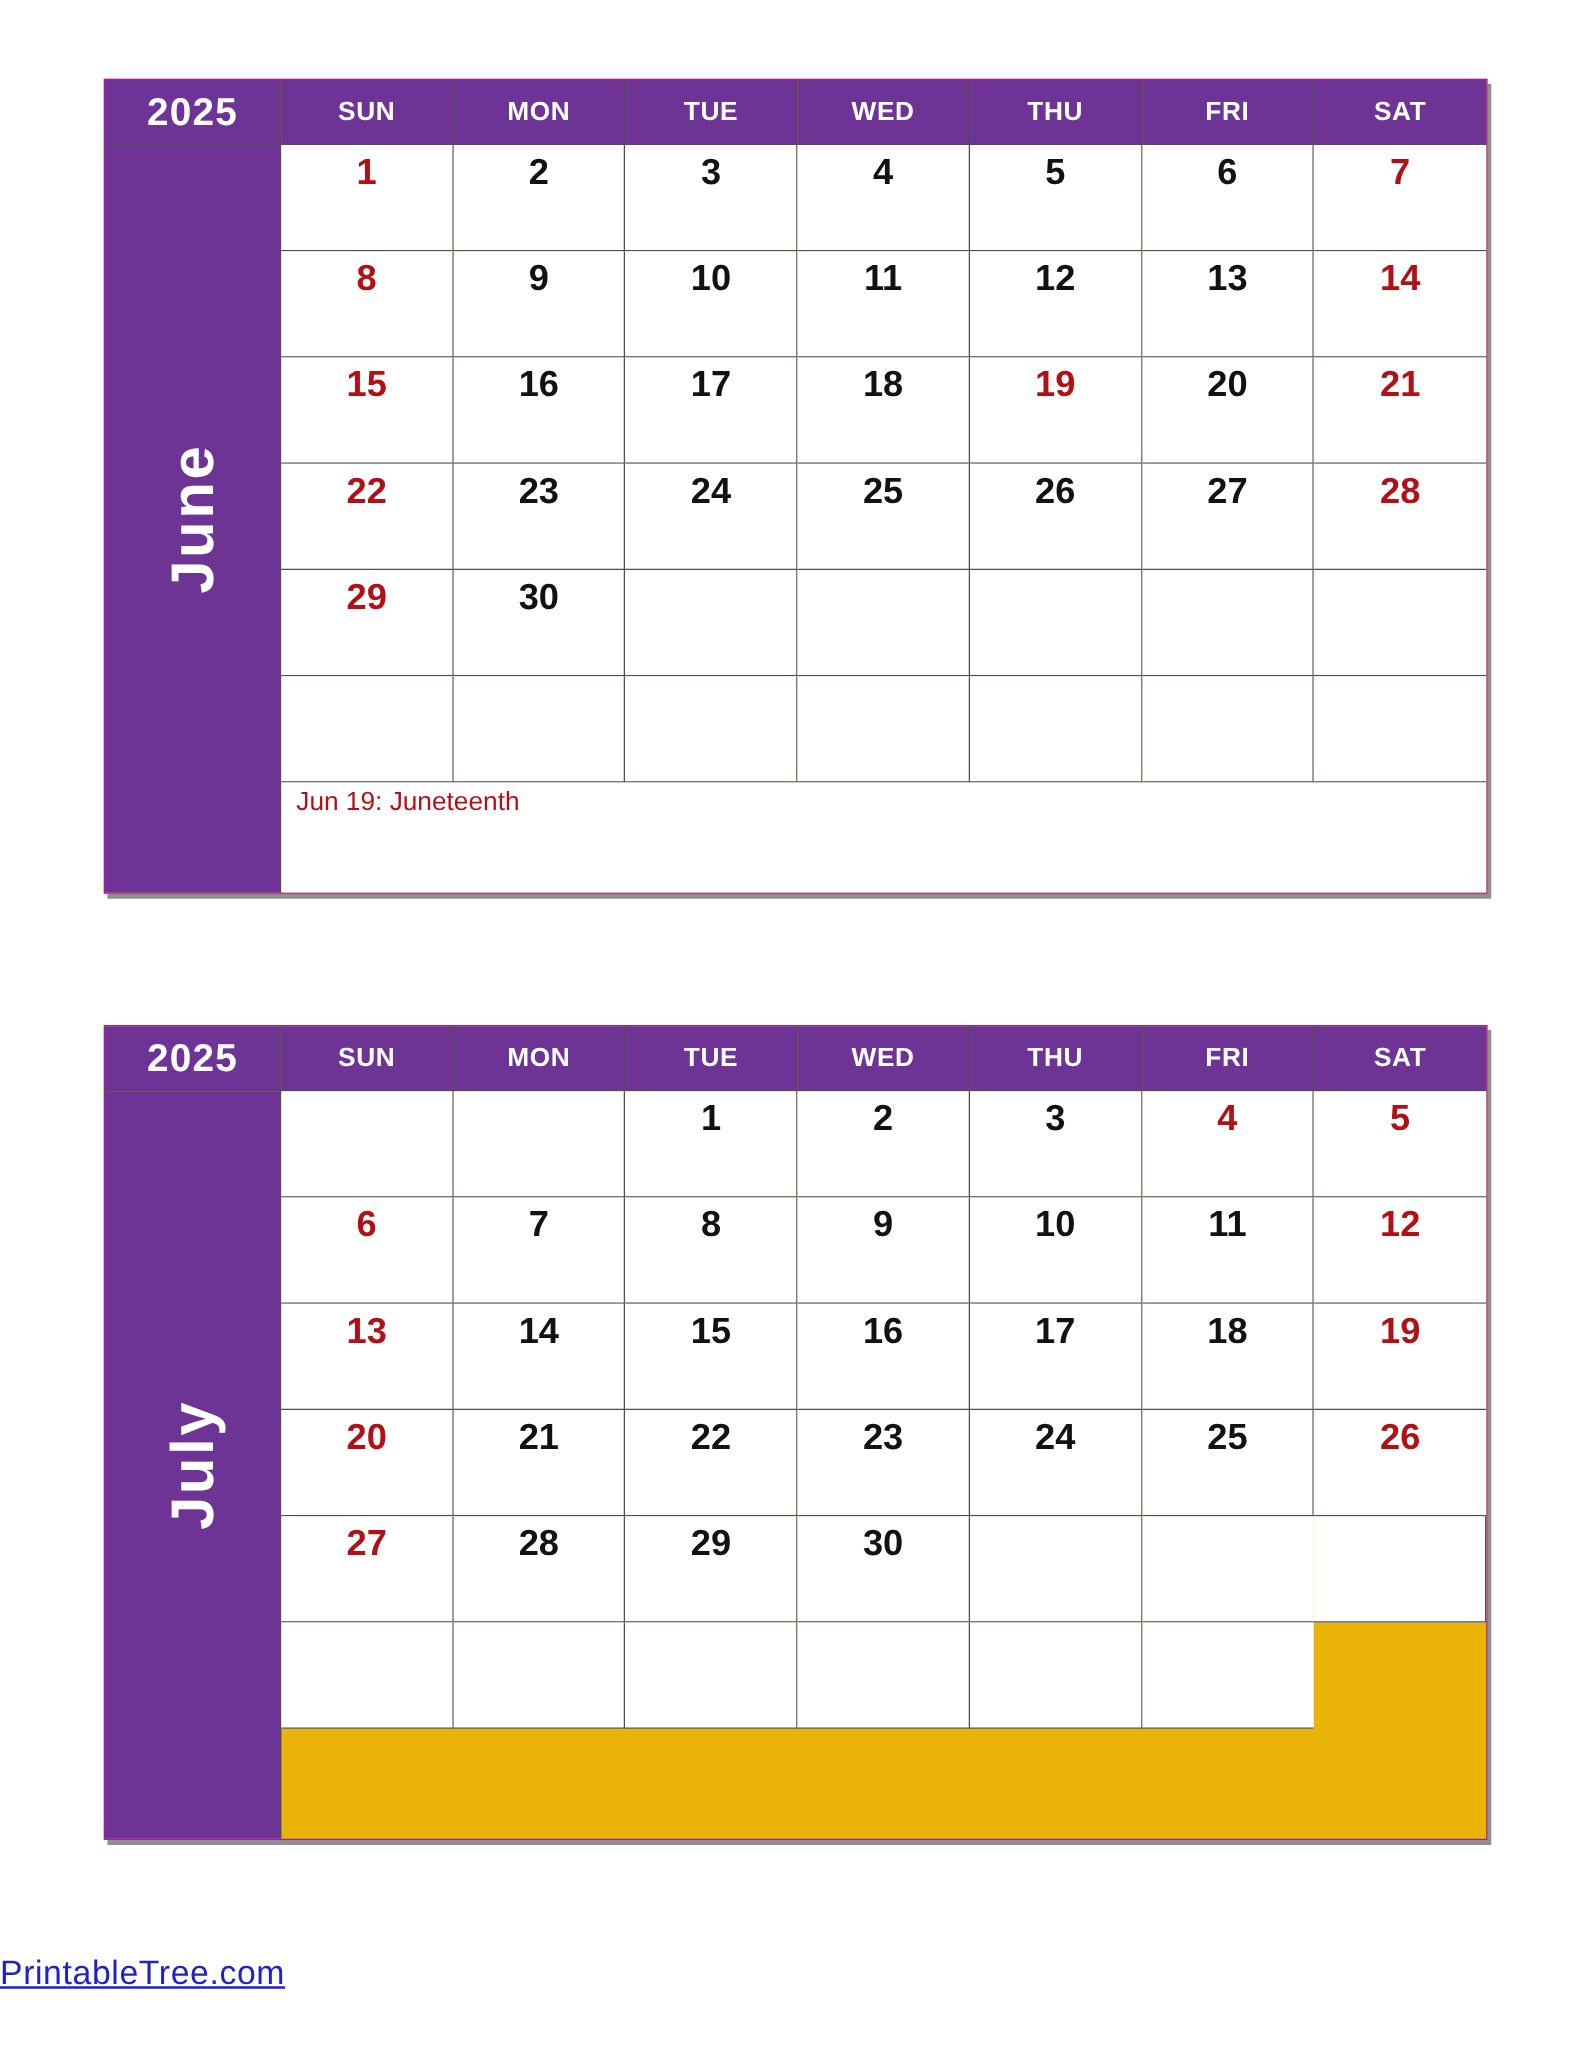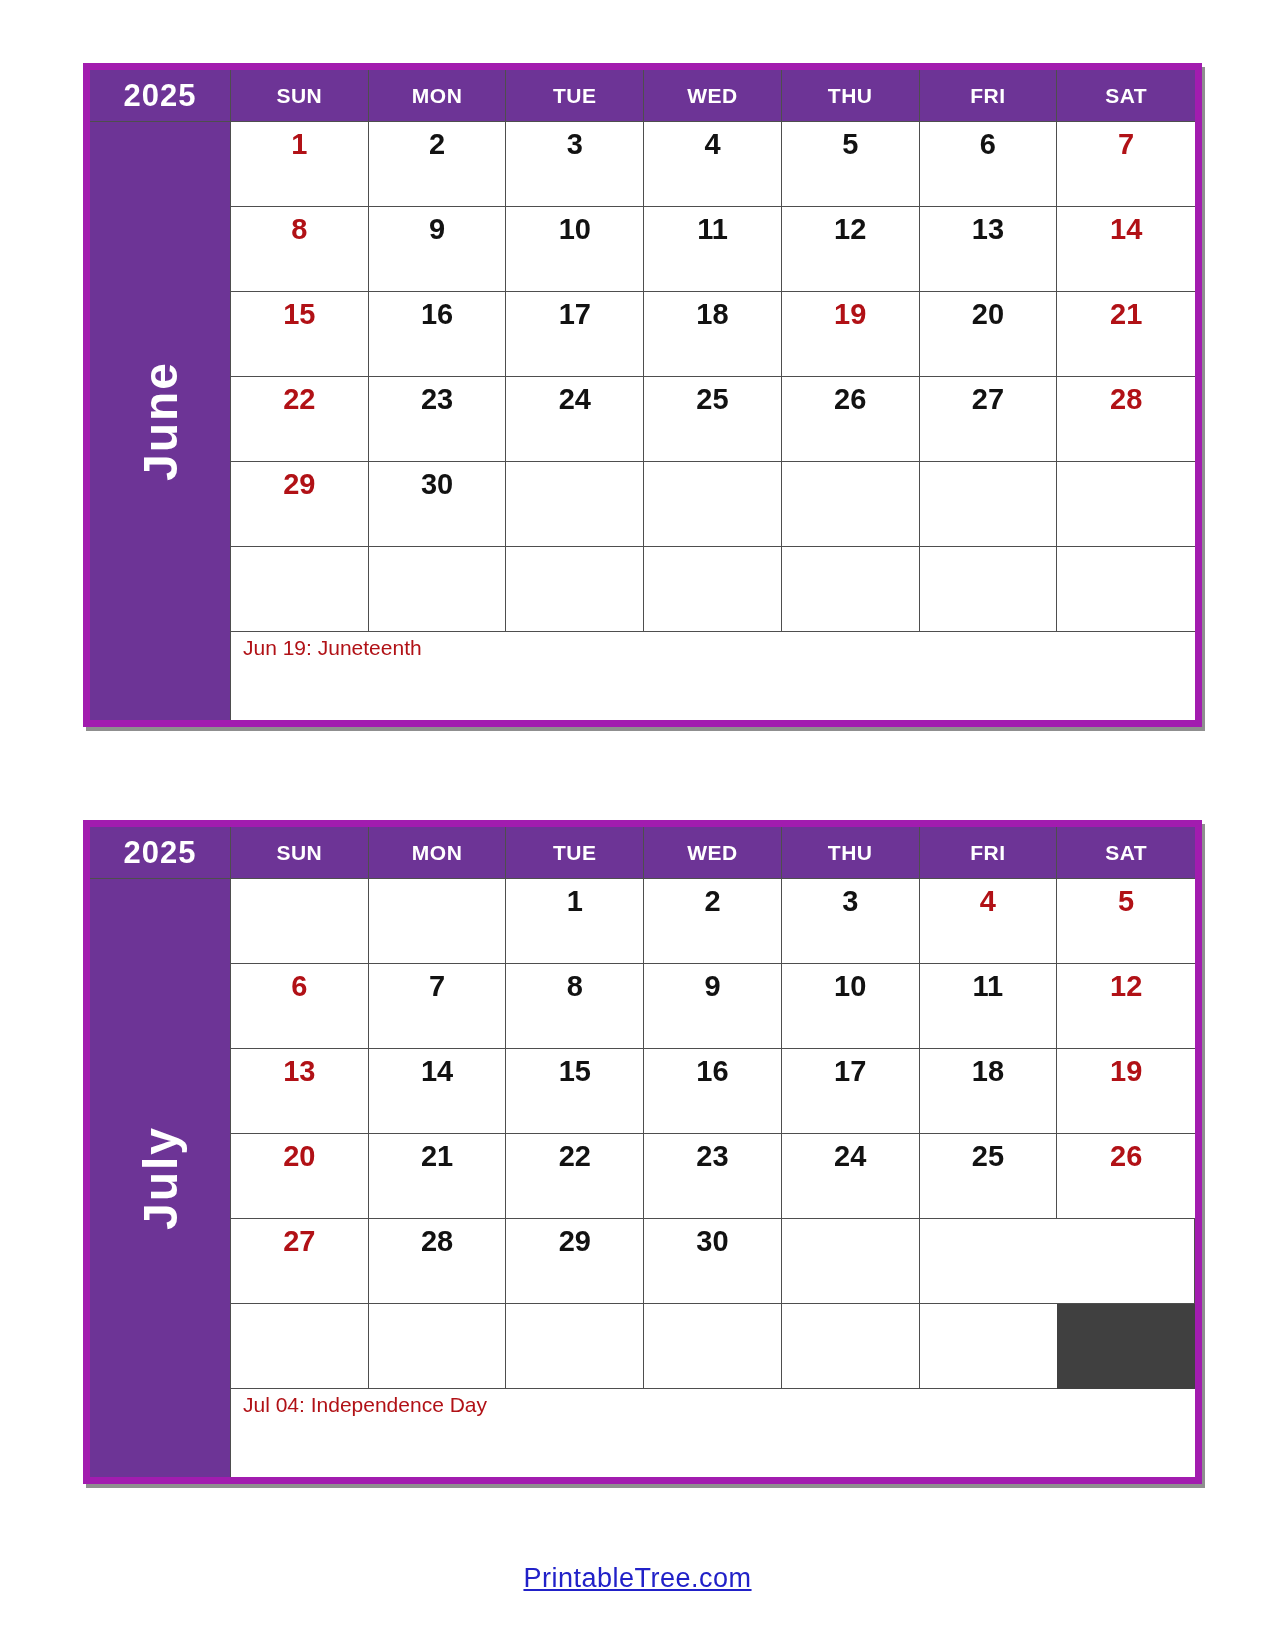--- a/index.html
+++ b/index.html
@@ -6,23 +6,23 @@
   body{
     width:1275px;height:1650px;position:relative;background:#ffffff;
     font-family:"Liberation Sans","DejaVu Sans",sans-serif;
     overflow:hidden;
   }
   .calendar{
     position:absolute;left:83px;width:1105px;
     display:grid;
     grid-template-columns:141px repeat(7,1fr);
     grid-template-rows:52px repeat(6,85px) 88px;
-    border:7px solid #a21caf;
+    border:1px solid #a21caf;
     box-shadow:3px 4px 0 #8f8f8f;
-    background:#404040;
+    background:#eab308;
     box-sizing:content-box;
   }
   .cal-0{top:63px;}
   .cal-1{top:820px;}
   .cell{border-right:1.5px solid #4e4e4e;border-bottom:1.5px solid #4e4e4e;box-sizing:border-box;}
   .cell.last-col{border-right:none;}
   .year-cell{
     background:#6D3496;color:#ffffff;font-weight:700;font-size:31px;
     display:flex;align-items:center;justify-content:center;letter-spacing:1px;
   }
@@ -43,21 +43,21 @@
     font-weight:700;font-size:29px;color:#121212;
     text-align:center;padding-top:6px;background:#ffffff;
   }
   .day-cell.red{color:#B11116;}
   .holiday-cell{
     grid-column:2 / span 7;border-right:none;border-bottom:none;
     color:#B11116;font-weight:400;font-size:21px;
     padding:4px 0 0 12px;background:#ffffff;
   }
   .footer{
-    position:absolute;left:0;right:0;top:1563px;text-align:center;
+    position:absolute;left:0;right:0;top:1563px;
   }
   .footer a{
     color:#2121C8;font-size:27px;text-decoration:underline;font-weight:400;
     letter-spacing:.5px;cursor:pointer;
   }
 </style>
 </head>
 <body>
 
 <div id="calendars-host">
@@ -163,19 +163,18 @@
       <div class="cell day-cell">30</div>
       <div class="cell day-cell"></div>
       <div class="cell day-cell last-col"></div>
       <div class="cell day-cell"></div>
       <div class="cell day-cell"></div>
       <div class="cell day-cell"></div>
       <div class="cell day-cell"></div>
       <div class="cell day-cell"></div>
       <div class="cell day-cell"></div>
       <div class="cell day-cell last-col"></div>
-      <div class="cell holiday-cell">Jul 04: Independence Day</div>
     </div>
   </div>
 
 <div class="footer">
   <a>PrintableTree.com</a>
 </div>
 
 </body></html>

